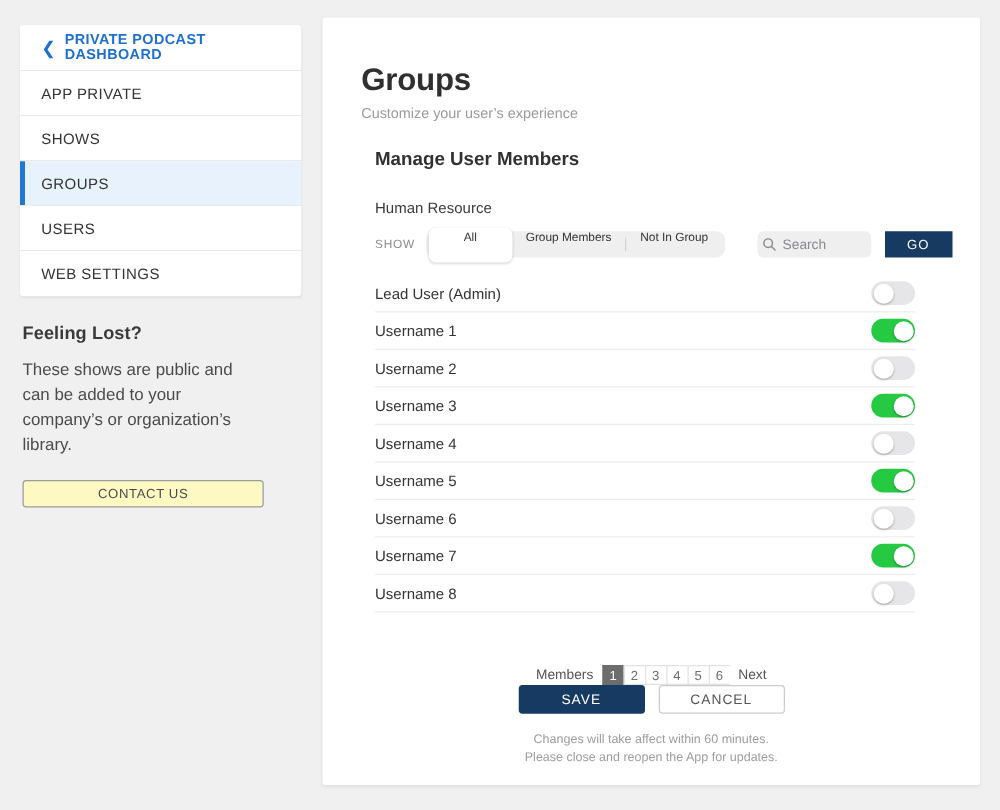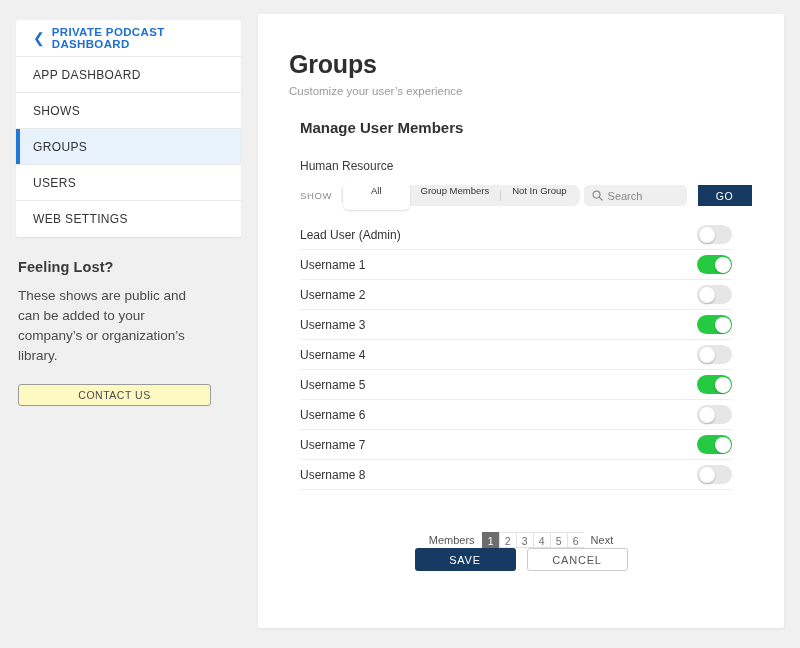--- a/index.html
+++ b/index.html
@@ -188,28 +188,29 @@
     box-shadow: 0 1px 2px rgba(0,0,0,0.14);
     padding: 0 28px;
   }
   .seg-divider {
     width: 1px;
     height: 11px;
     background: #d2d2d4;
   }
 
   .search-box {
-    margin-left: 4px;
-    width: 103px;
+    margin-left: 26px;
+    width: 91px;
     height: 21px;
     background: #efeff0;
     border-radius: 5px;
     display: flex;
     align-items: center;
     padding-left: 8px;
+    justify-content: center;
   }
   .search-icon { margin-right: 5px; display: flex; }
   .search-input {
     border: none;
     background: transparent;
     outline: none;
     font-size: 11px;
     color: #8a8a8e;
     font-family: "Liberation Sans", sans-serif;
     width: 74px;
@@ -352,21 +353,21 @@
   <div class="sidebar">
 
     <div class="side-card">
 
       <div class="side-head">
         <span class="side-head-chevron">❮</span>
         <span class="side-head-label">PRIVATE PODCAST DASHBOARD</span>
       </div>
 
       <div class="side-item">
-        <span>APP DASHBOARD</span>
+        <span>APP PRIVATE</span>
       </div>
       <div class="side-item">
         <span>SHOWS</span>
       </div>
       <div class="side-item active">
         <span>GROUPS</span>
       </div>
       <div class="side-item">
         <span>USERS</span>
       </div>
@@ -483,16 +484,20 @@
       <span class="page-num">5</span>
       <span class="page-num">6</span>
       <span class="page-next">Next</span>
     </div>
 
     <div class="actions">
       <button class="save-btn">SAVE</button>
       <button class="cancel-btn">CANCEL</button>
     </div>
 
+    <div class="footnote">
+      <div>Changes will take affect within 60 minutes.</div>
+      <div>Please close and reopen the App for updates.</div>
+    </div>
 
   </div>
 
 </div>
 
 </body></html>

